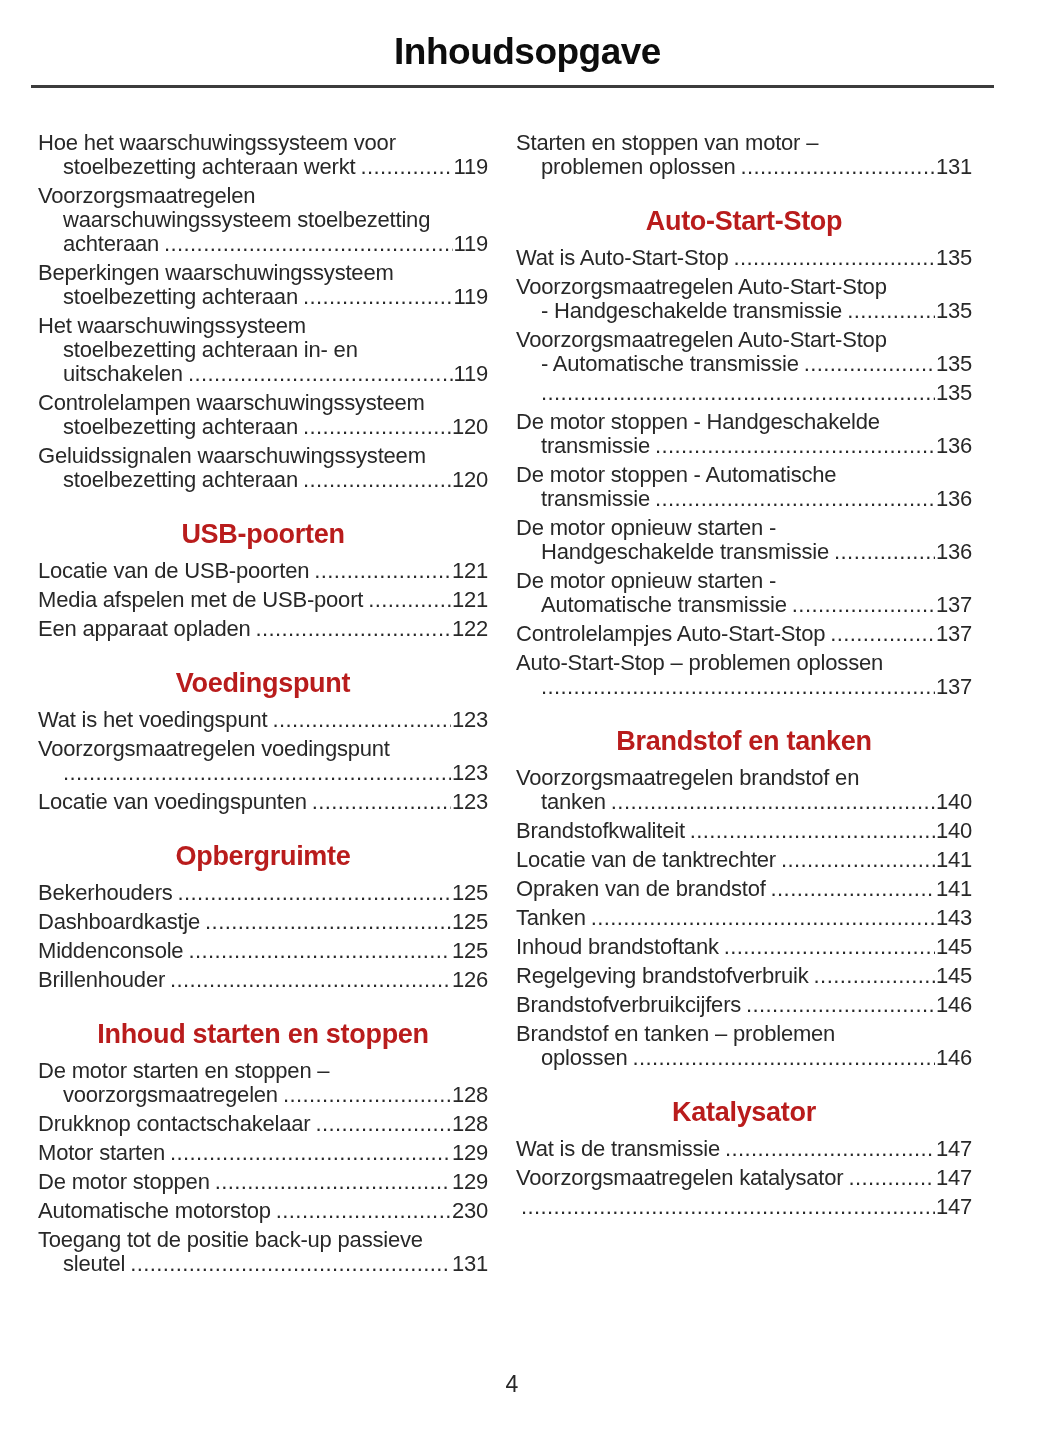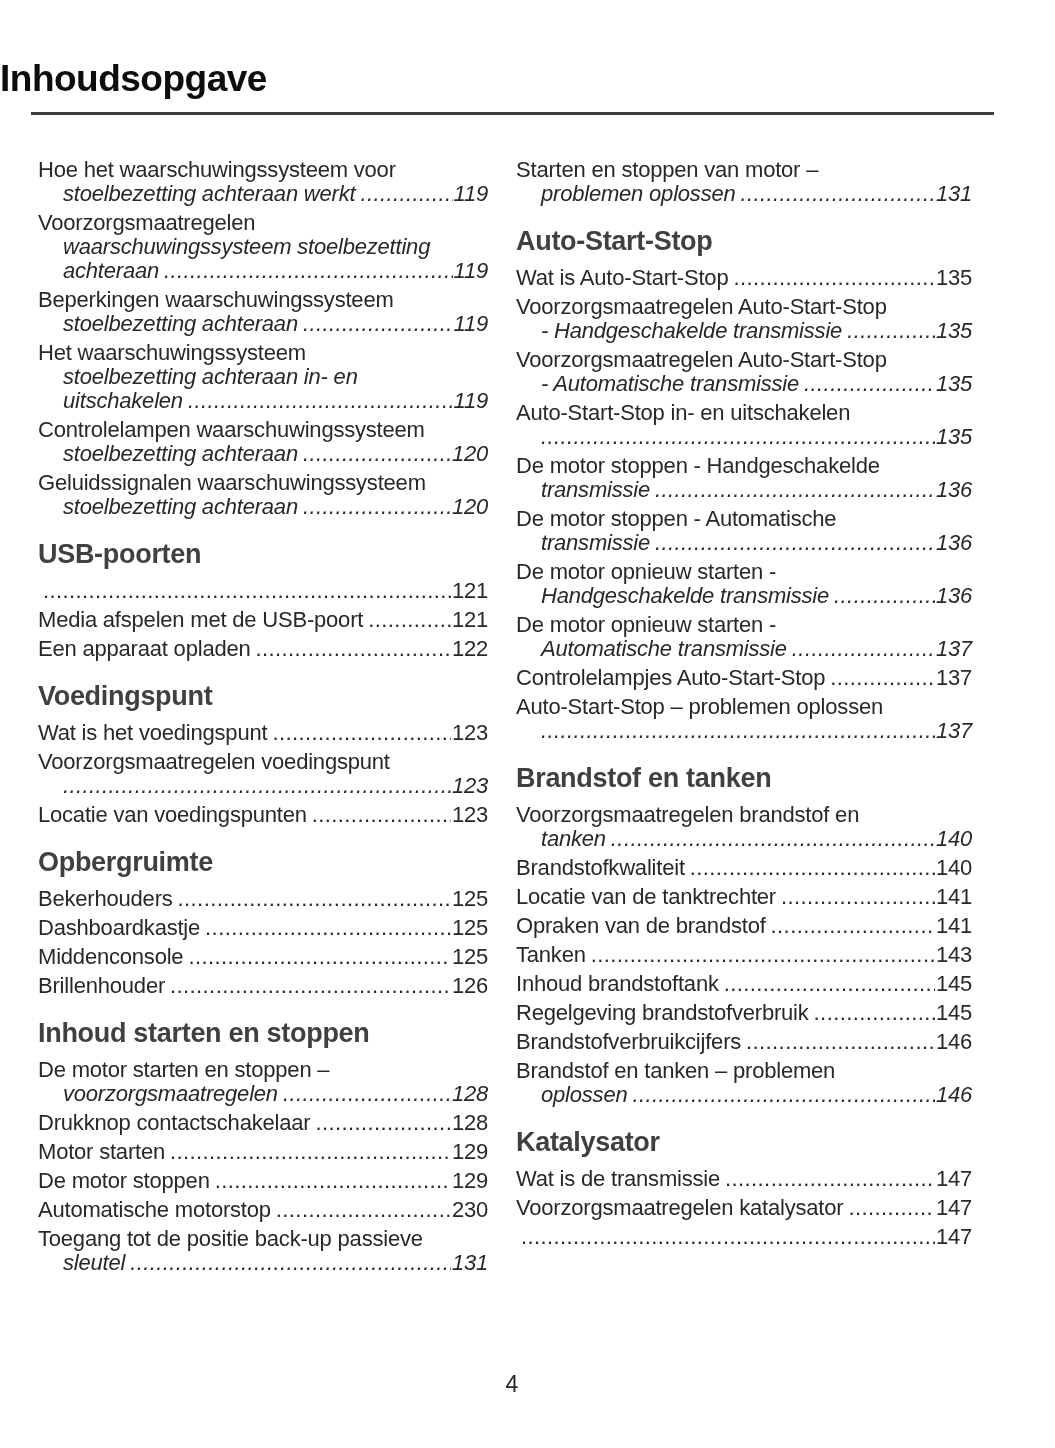--- a/index.html
+++ b/index.html
@@ -7,22 +7,22 @@
     width: 1055px;
     height: 1448px;
     background: #ffffff;
     font-family: "Liberation Sans", sans-serif;
     color: #282828;
     position: relative;
     overflow: hidden;
   }
   .page-title {
     margin: 0;
-    padding-top: 57px;
-    text-align: left;
+    padding-top: 30px;
+    text-align: center;
     font-size: 37px;
     line-height: 44px;
     font-weight: bold;
     color: #0d0d0d;
     letter-spacing: -0.5px;
   }
   .title-rule {
     border: none;
     border-top: 3px solid #3c3c3c;
     margin: 11px 61px 0 31px;
@@ -33,32 +33,33 @@
     padding-left: 38px;
     margin-top: 43px;
   }
   .toc-column { flex: 0 0 auto; }
   .toc-column.left  { width: 450px; }
   .toc-column.right { width: 456px; }
   .section-heading {
     font-size: 27px;
     line-height: 30px;
     font-weight: bold;
-    color: #404040;
+    color: #b91c1c;
     letter-spacing: -0.3px;
-    margin: 20px 0 10px 0;
+    margin: 27px 0 10px 0;
+    text-align: center;
   }
   .toc-entry { margin: 0 0 5px 0; }
   .toc-line {
     font-size: 22px;
     line-height: 24px;
     white-space: nowrap;
     letter-spacing: -0.2px;
   }
-  .toc-line.indent { padding-left: 25px; font-style: italic; }
+  .toc-line.indent { padding-left: 25px; }
   .toc-line.last {
     display: flex;
     align-items: baseline;
   }
   .toc-text { flex: 0 0 auto; }
   .dots {
     flex: 1 1 auto;
     overflow: hidden;
     white-space: nowrap;
     margin: 0 1px 0 5px;
@@ -134,20 +135,21 @@
           <div class="toc-line">Geluidssignalen waarschuwingssysteem</div>
           <div class="toc-line last indent">
             <span class="toc-text">stoelbezetting achteraan</span>
             <span class="dots"></span>
             <span class="pagenum">120</span>
           </div>
         </div>
         <div class="section-heading">USB-poorten</div>
         <div class="toc-entry">
           <div class="toc-line last">
+            <span class="toc-text">Locatie van de USB-poorten</span>
             <span class="dots"></span>
             <span class="pagenum">121</span>
           </div>
         </div>
         <div class="toc-entry">
           <div class="toc-line last">
             <span class="toc-text">Media afspelen met de USB-poort</span>
             <span class="dots"></span>
             <span class="pagenum">121</span>
           </div>
@@ -284,21 +286,20 @@
         </div>
         <div class="toc-entry">
           <div class="toc-line">Voorzorgsmaatregelen Auto-Start-Stop</div>
           <div class="toc-line last indent">
             <span class="toc-text">- Automatische transmissie</span>
             <span class="dots"></span>
             <span class="pagenum">135</span>
           </div>
         </div>
         <div class="toc-entry">
-          <div class="toc-line">Auto-Start-Stop in- en uitschakelen</div>
           <div class="toc-line last indent no-text">
             <span class="toc-text"></span>
             <span class="dots"></span>
             <span class="pagenum">135</span>
           </div>
         </div>
         <div class="toc-entry">
           <div class="toc-line">De motor stoppen - Handgeschakelde</div>
           <div class="toc-line last indent">
             <span class="toc-text">transmissie</span>

